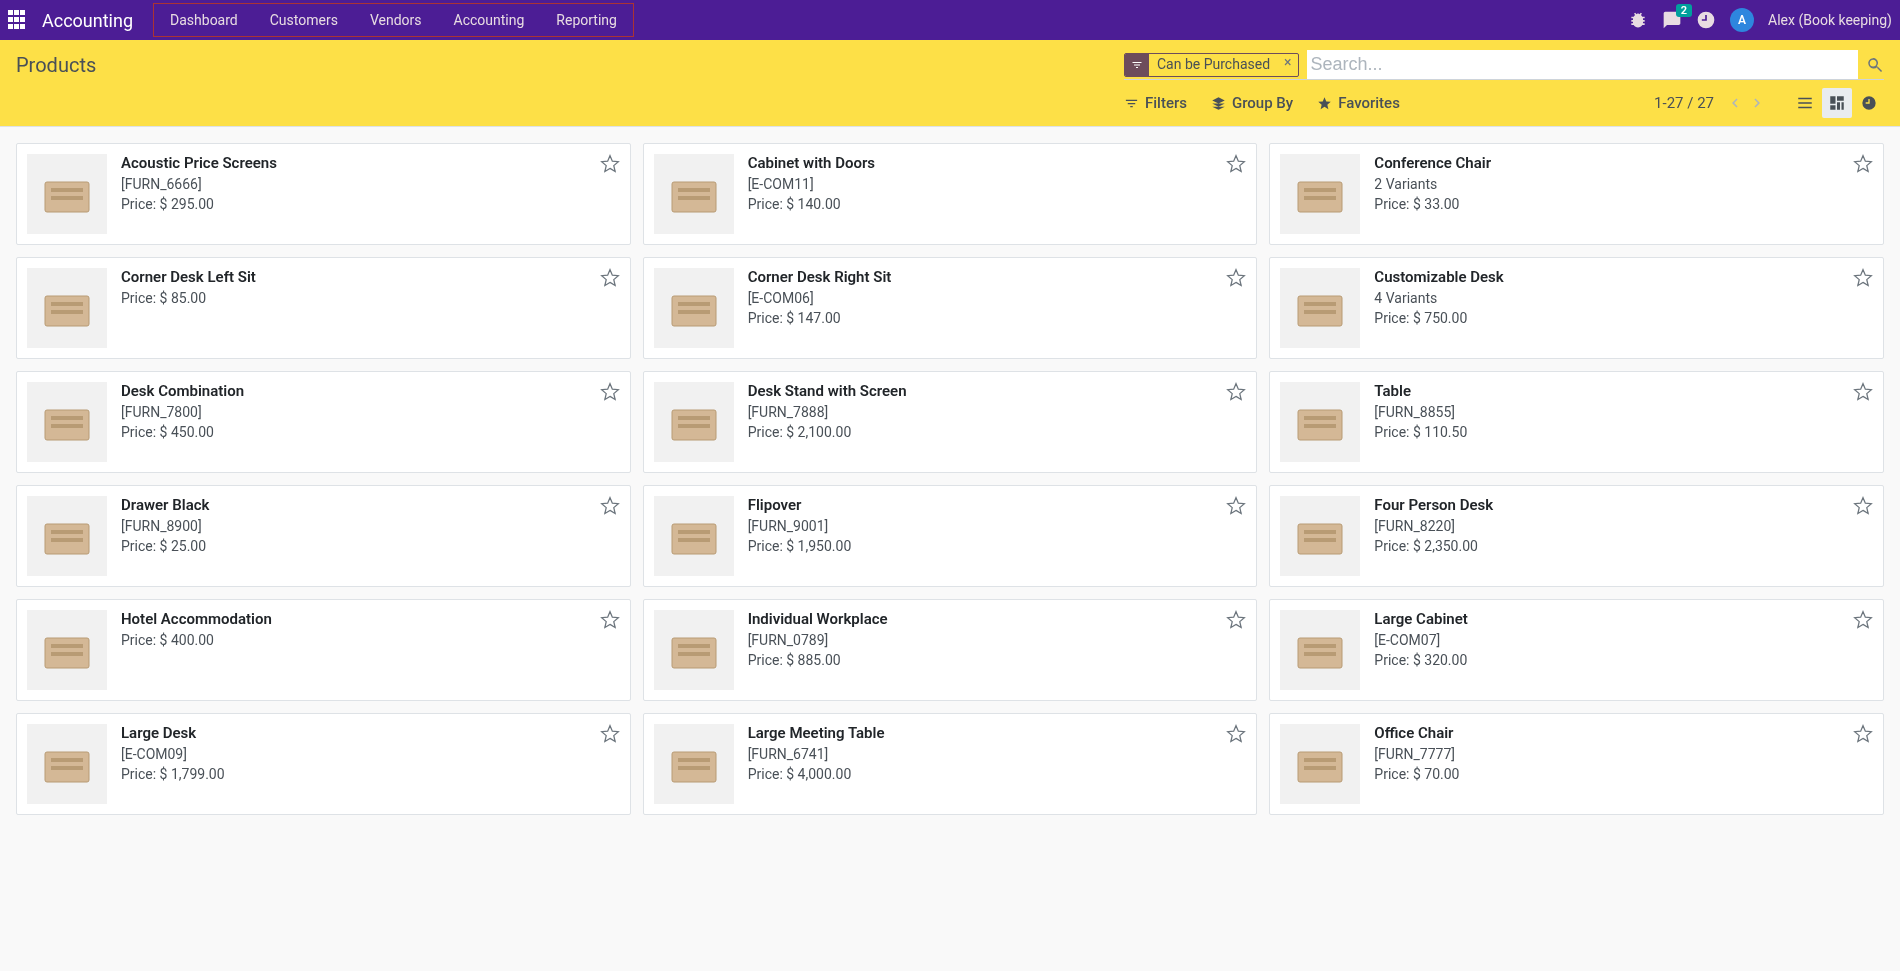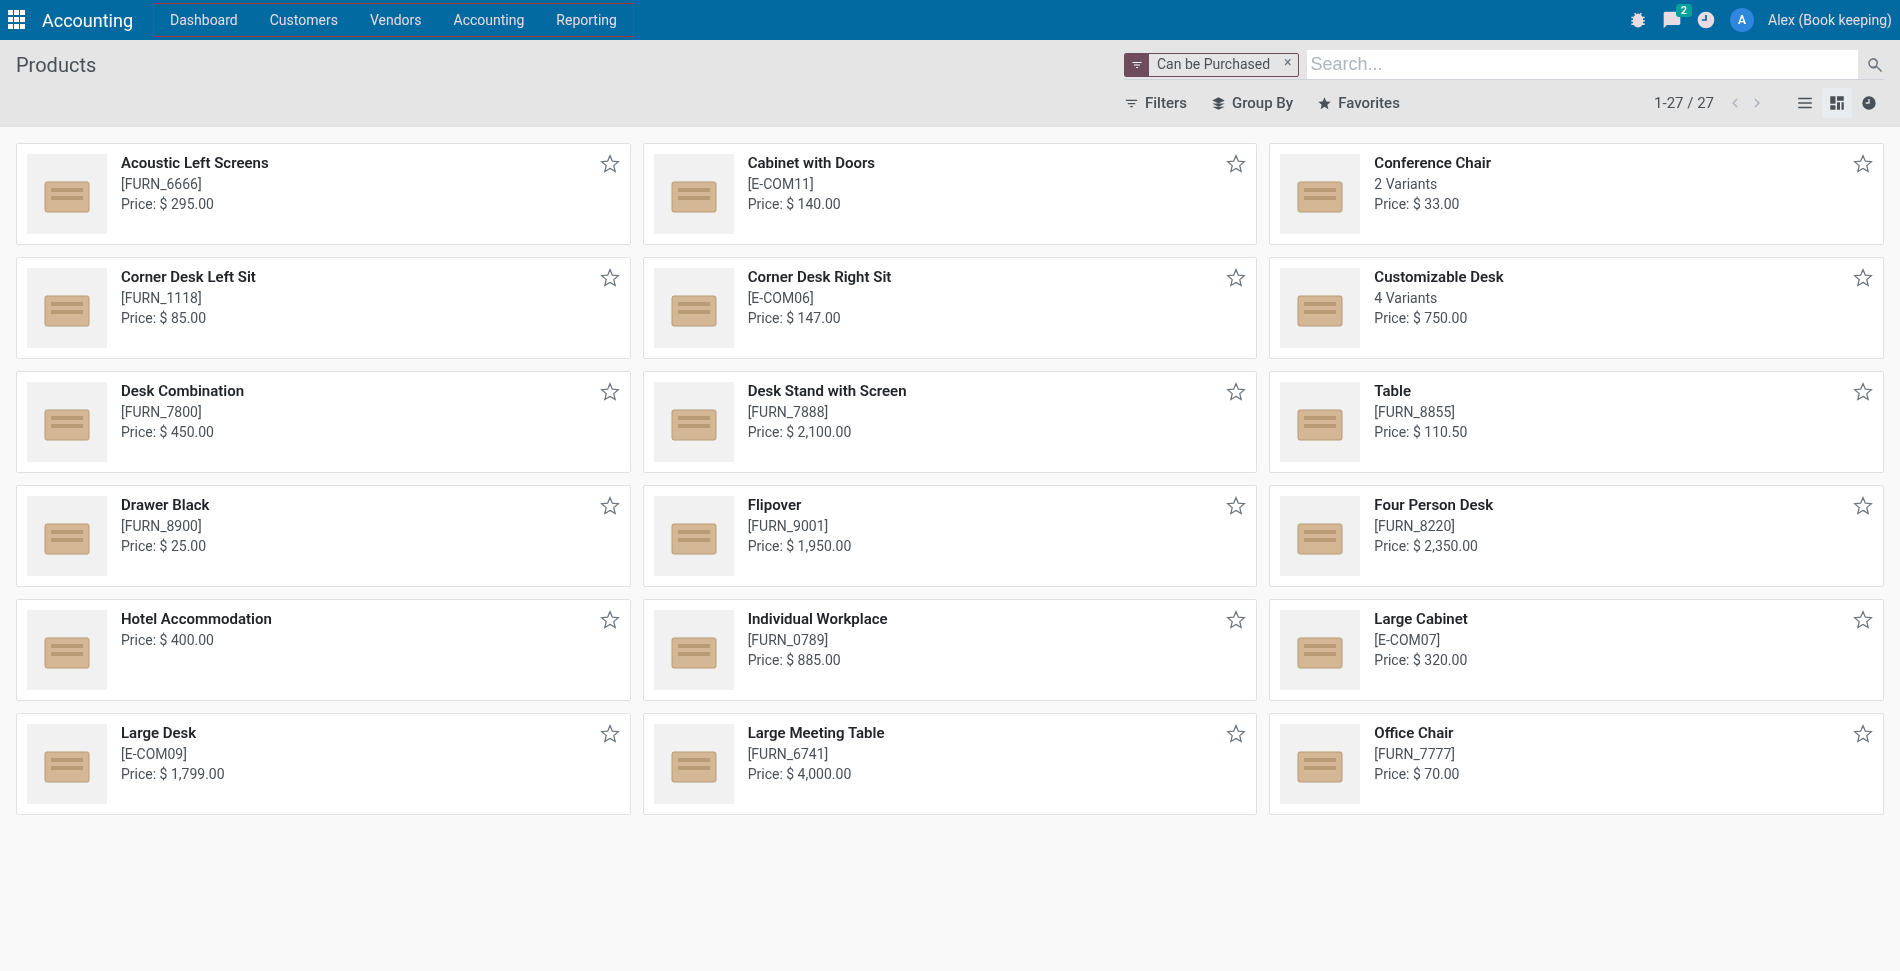--- a/index.html
+++ b/index.html
@@ -1,33 +1,33 @@
 <!DOCTYPE html>
 <html><head>
 <meta charset="utf-8">
 <style>
   * { box-sizing: border-box; margin: 0; padding: 0; }
   body { font-family: -apple-system, BlinkMacSystemFont, "Segoe UI", Roboto, "Helvetica Neue", Arial, sans-serif; background:#f9f9f9; color:#212529; font-size:14px; }
   
   
-  .navbar { background:#0369a1; height:40px; display:flex; align-items:center; color:#fff; padding:0 8px; }
+  .navbar { background:#4c1d95; height:40px; display:flex; align-items:center; color:#fff; padding:0 8px; }
   .apps-icon { width:20px; height:20px; display:flex; flex-wrap:wrap; gap:1px; margin-right:14px; cursor:pointer; }
   .apps-icon span { width:5px; height:5px; background:#fff; }
   .brand { font-size:18px; font-weight:400; margin-right:20px; }
   .nav-menu { display:flex; gap:0; border:1px solid #a33; padding:0; }
   .nav-menu a { color:#e8dce2; padding:8px 16px; text-decoration:none; font-size:14px; }
   .nav-right { margin-left:auto; display:flex; align-items:center; gap:14px; }
   .nav-icon { width:20px; height:20px; fill:#e8dce2; cursor:pointer; }
   .badge-wrap { position:relative; display:flex; align-items:center; }
   .badge { position:absolute; top:-6px; right:-10px; background:#00a09d; color:#fff; font-size:11px; padding:0 5px; border-radius:3px; font-weight:600; }
   .avatar { width:24px; height:24px; border-radius:50%; background:#2e86de; color:#fff; display:flex; align-items:center; justify-content:center; font-size:12px; font-weight:600; }
   .user-name { color:#e8dce2; font-size:14px; }
 
   
-  .control-panel { background:#e5e5e5; border-bottom:1px solid #dee2e6; padding:10px 16px 0 16px; }
+  .control-panel { background:#fde047; border-bottom:1px solid #dee2e6; padding:10px 16px 0 16px; }
   .cp-row1 { display:flex; align-items:center; margin-bottom:8px; }
   .page-title { font-size:20px; color:#495057; font-weight:400; }
   .search-container { margin-left:auto; display:flex; align-items:center; border-bottom:1px solid #ced4da; width:760px; }
   .facet { display:flex; align-items:flex-start; border:1px solid #6d4c5b; border-radius:2px; overflow:hidden; margin-right:8px; }
   .facet-icon { background:#6d4c5b; color:#fff; width:24px; height:22px; display:flex; align-items:center; justify-content:center; }
   .facet-label { padding:2px 8px; font-size:14px; color:#495057; }
   .facet-close { padding:0 6px; cursor:pointer; color:#6c757d; font-size:14px; }
   .search-input { flex:1; border:none; outline:none; font-size:18px; padding:4px; color:#495057; }
   .search-glass { width:18px; height:18px; fill:#6c757d; margin-left:8px; cursor:pointer; }
 
@@ -173,21 +173,21 @@
 <div class="kanban" id="kanban">
     <div class="card">
     <div class="card-img">
         <svg viewBox="0 0 60 60">
           <rect x="8" y="18" width="44" height="30" rx="2" fill="#d4b896" stroke="#b89b74"></rect>
           <rect x="14" y="24" width="32" height="4" fill="#b89b74"></rect>
           <rect x="14" y="32" width="32" height="4" fill="#b89b74"></rect>
         </svg>
       </div>
     <div class="card-body">
-      <div class="card-title">Acoustic Left Screens</div>
+      <div class="card-title">Acoustic Price Screens</div>
       <div class="card-ref">[FURN_6666]</div>
       <div class="card-price">Price: $ 295.00</div>
     </div>
     <svg class="star" viewBox="0 0 24 24">
         <path d="M12 17.27L18.18 21l-1.64-7.03L22 9.24l-7.19-.61L12 2 9.19 8.63 2 9.24l5.46 4.73L5.82 21 12 17.27z"></path>
       </svg>
   </div>
     <div class="card">
     <div class="card-img">
         <svg viewBox="0 0 60 60">
@@ -225,21 +225,20 @@
     <div class="card">
     <div class="card-img">
         <svg viewBox="0 0 60 60">
           <rect x="8" y="18" width="44" height="30" rx="2" fill="#d4b896" stroke="#b89b74"></rect>
           <rect x="14" y="24" width="32" height="4" fill="#b89b74"></rect>
           <rect x="14" y="32" width="32" height="4" fill="#b89b74"></rect>
         </svg>
       </div>
     <div class="card-body">
       <div class="card-title">Corner Desk Left Sit</div>
-      <div class="card-ref">[FURN_1118]</div>
       <div class="card-price">Price: $ 85.00</div>
     </div>
     <svg class="star" viewBox="0 0 24 24">
         <path d="M12 17.27L18.18 21l-1.64-7.03L22 9.24l-7.19-.61L12 2 9.19 8.63 2 9.24l5.46 4.73L5.82 21 12 17.27z"></path>
       </svg>
   </div>
     <div class="card">
     <div class="card-img">
         <svg viewBox="0 0 60 60">
           <rect x="8" y="18" width="44" height="30" rx="2" fill="#d4b896" stroke="#b89b74"></rect>

